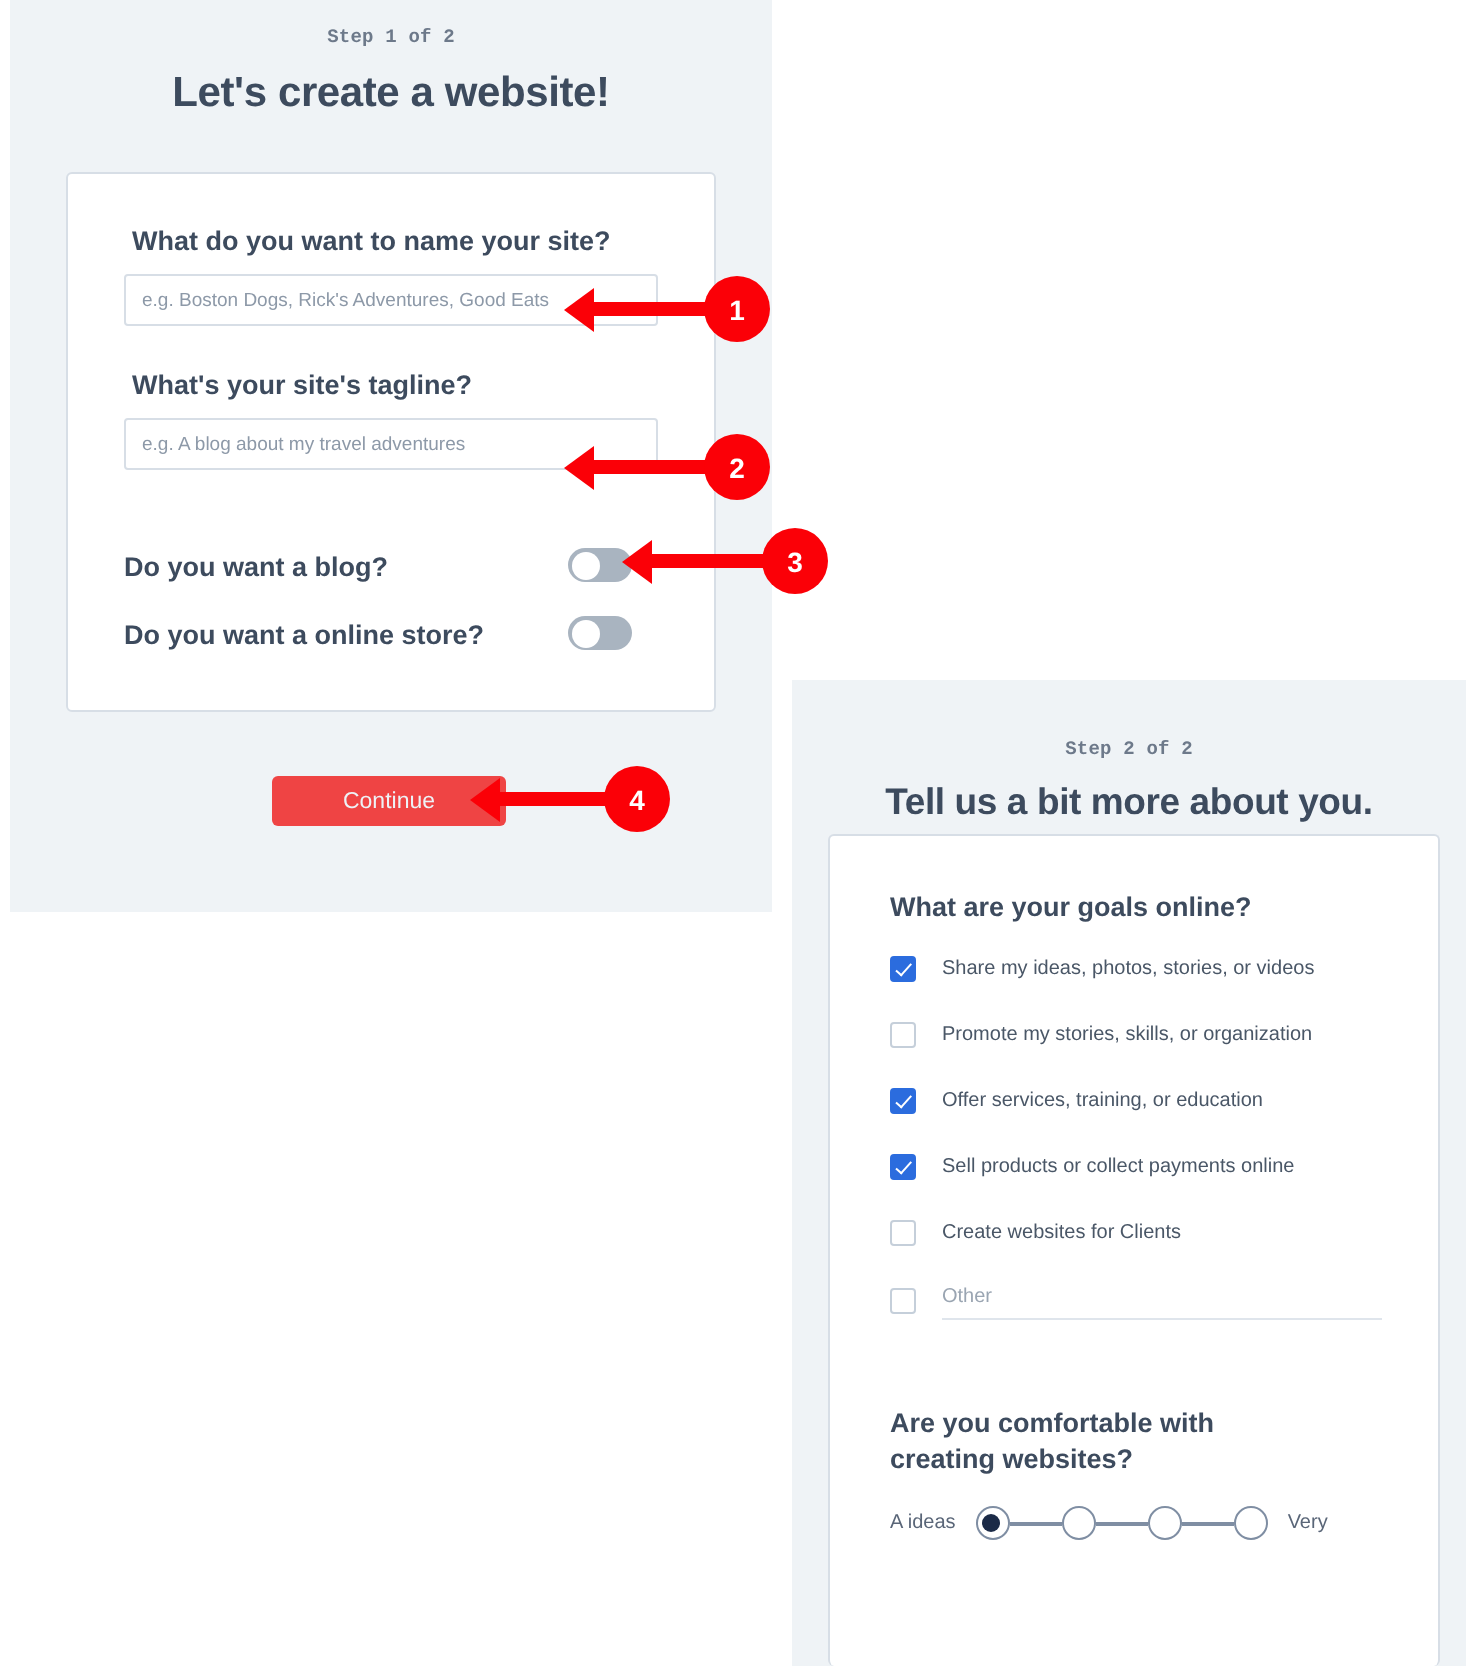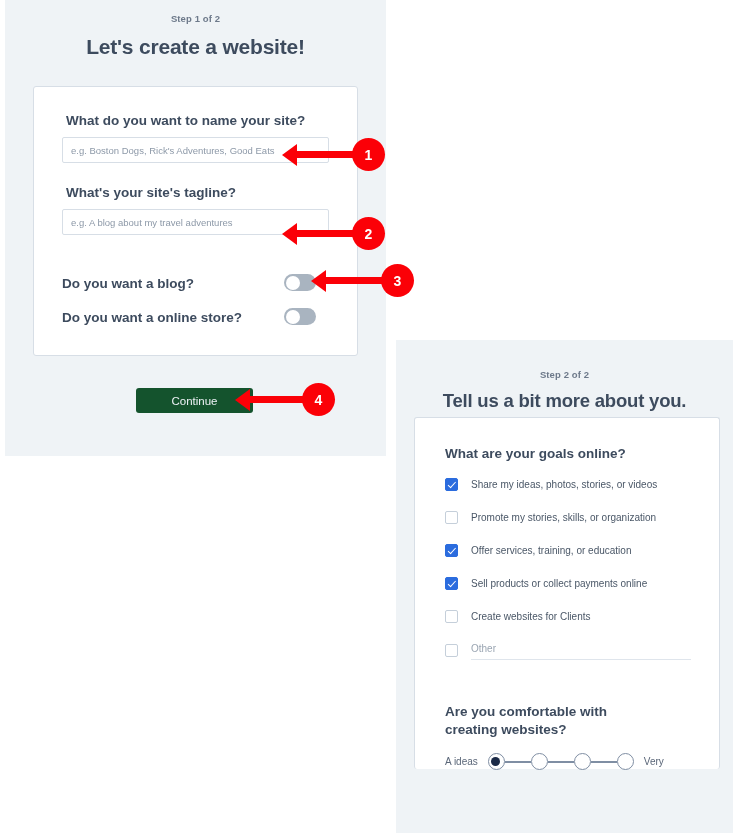--- a/index.html
+++ b/index.html
@@ -33,20 +33,21 @@
     width: 337px;
     height: 493px;
   }
 
   .step-label {
     text-align: center;
     color: #6d798a;
     font-size: 9.5px;
     font-weight: 700;
     letter-spacing: .1px;
+    font-family: Liberation Mono, monospace;
   }
   #panel-step1 .step-label { padding-top: 13px; }
   #panel-step2 .step-label { padding-top: 29px; }
 
   .panel-title {
     text-align: center;
     color: #3d4b5e;
     font-weight: 700;
     letter-spacing: -.2px;
   }
@@ -71,21 +72,21 @@
     top: 86px;
     width: 325px;
     height: 270px;
     padding: 26px 28px 0 28px;
   }
   #card-step2 {
     position: absolute;
     left: 18px;
     top: 77px;
     width: 306px;
-    height: 352px;
+    height: 416px;
     padding: 28px 28px 0 30px;
     border-bottom: none;
   }
 
   .field-label {
     color: #3d4b5e;
     font-size: 13.5px;
     font-weight: 700;
     margin: 0 0 9px 4px;
   }
@@ -136,21 +137,21 @@
 
   
   #continue-button {
     position: absolute;
     left: 131px;
     top: 388px;
     width: 117px;
     height: 25px;
     border: none;
     border-radius: 3px;
-    background: #14532d;
+    background: #ef4444;
     color: #eef2f6;
     font-family: "Liberation Sans", sans-serif;
     font-size: 11.5px;
     cursor: default;
   }
   #skip-link {
     position: absolute;
     left: 0;
     top: 425px;
     width: 381px;

